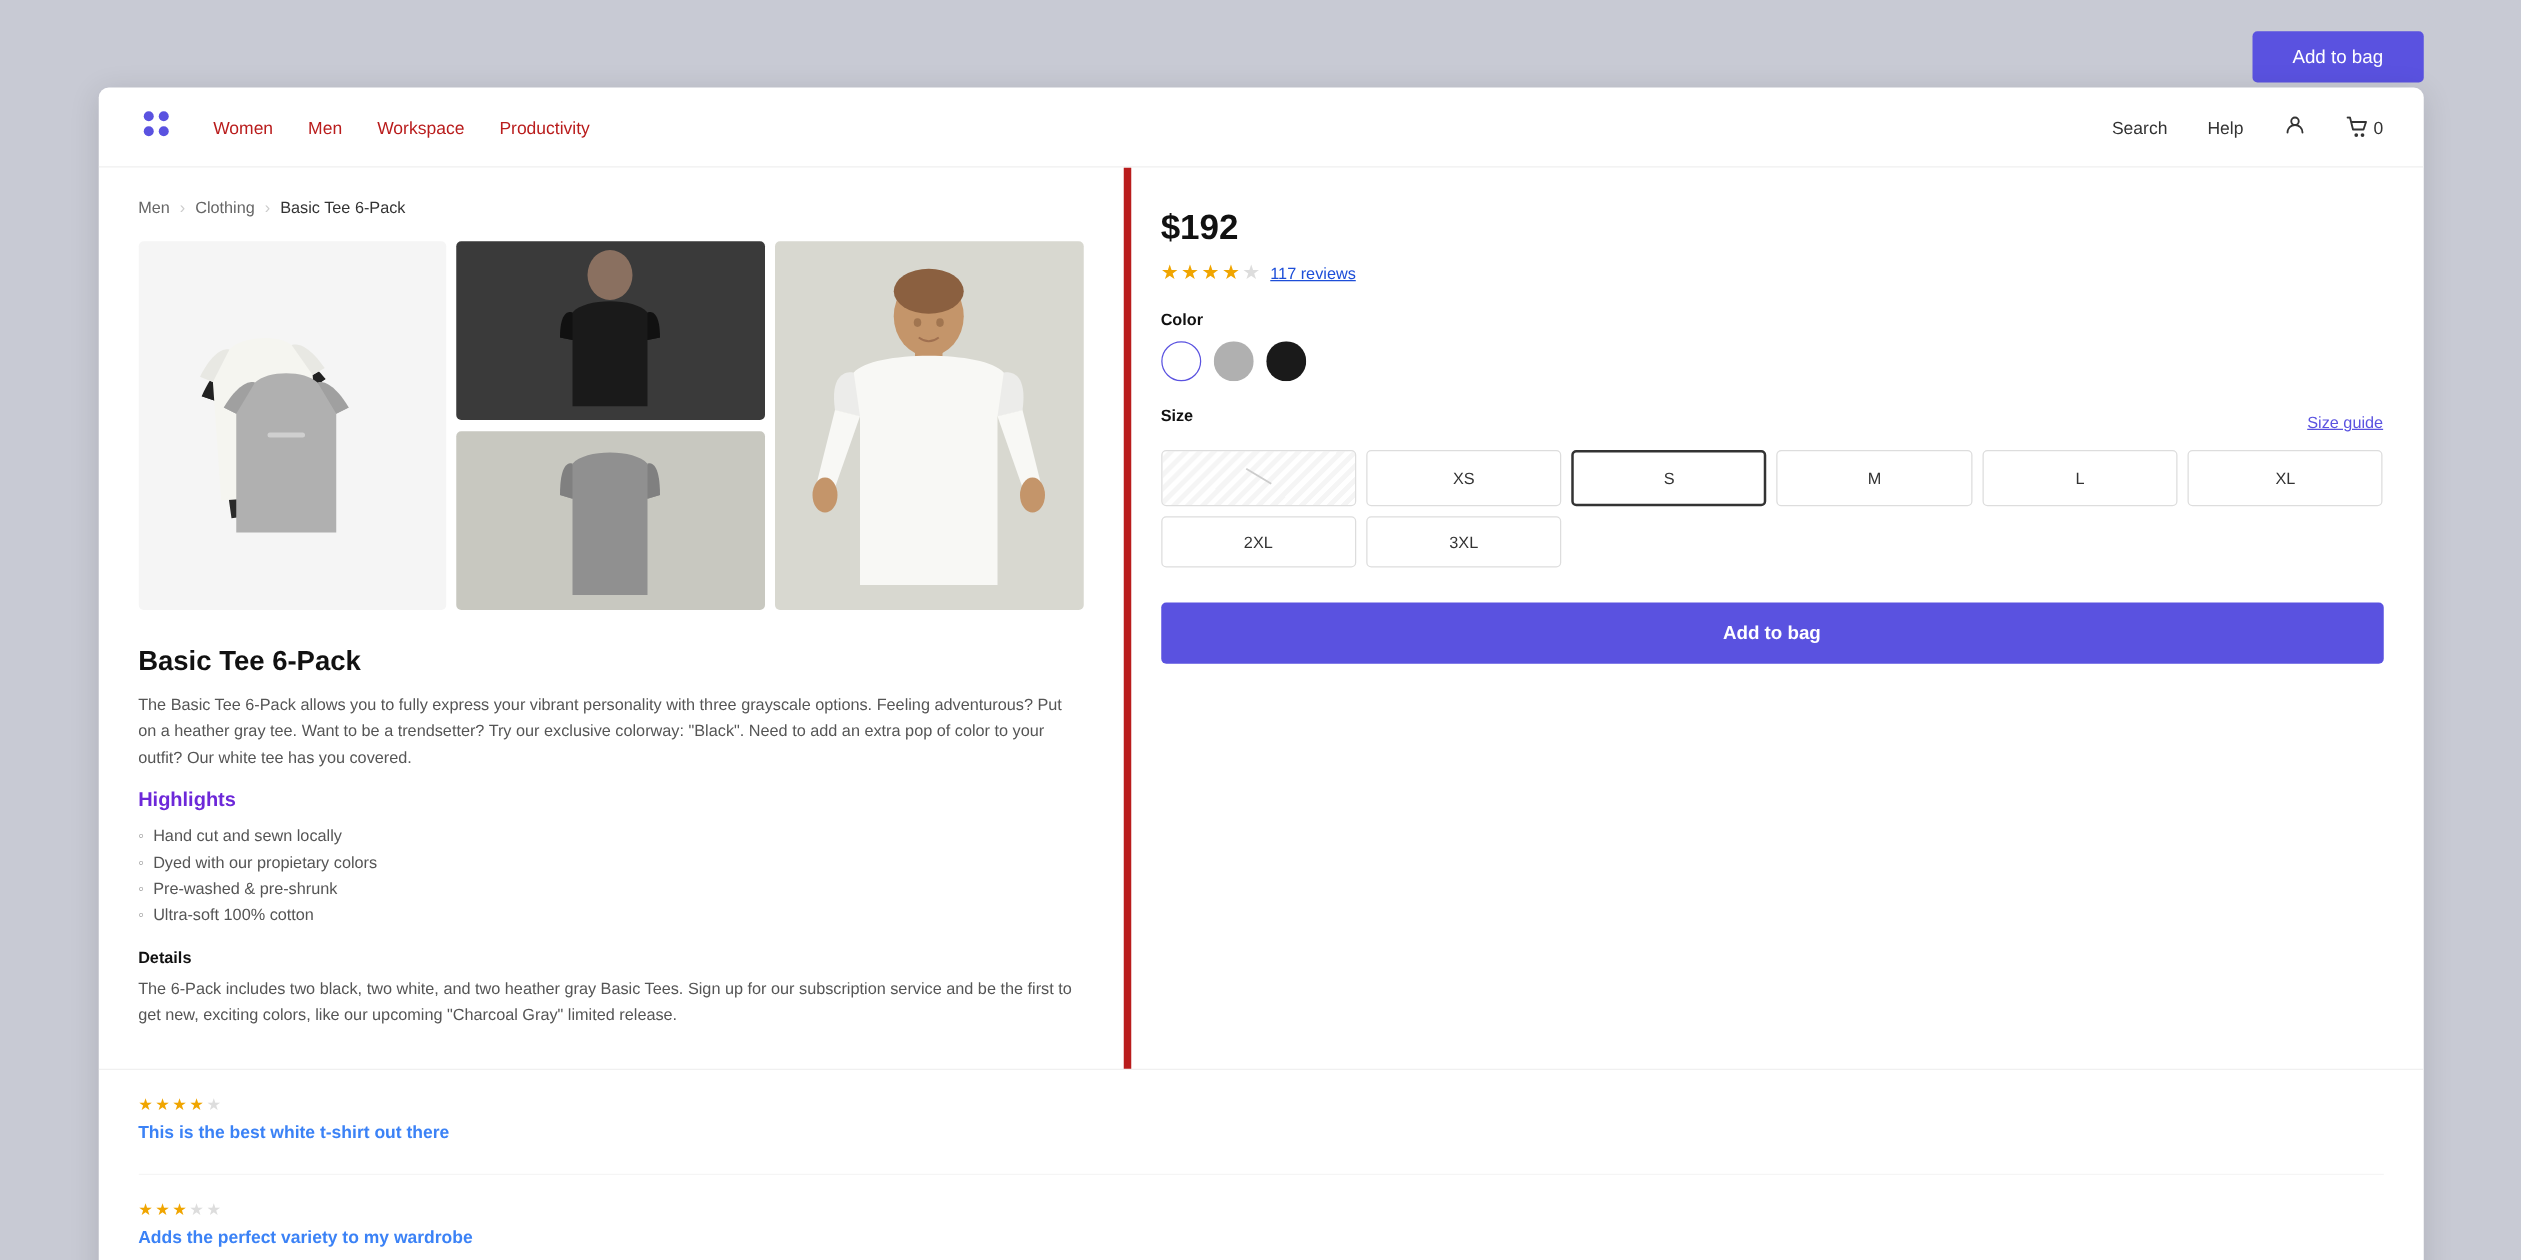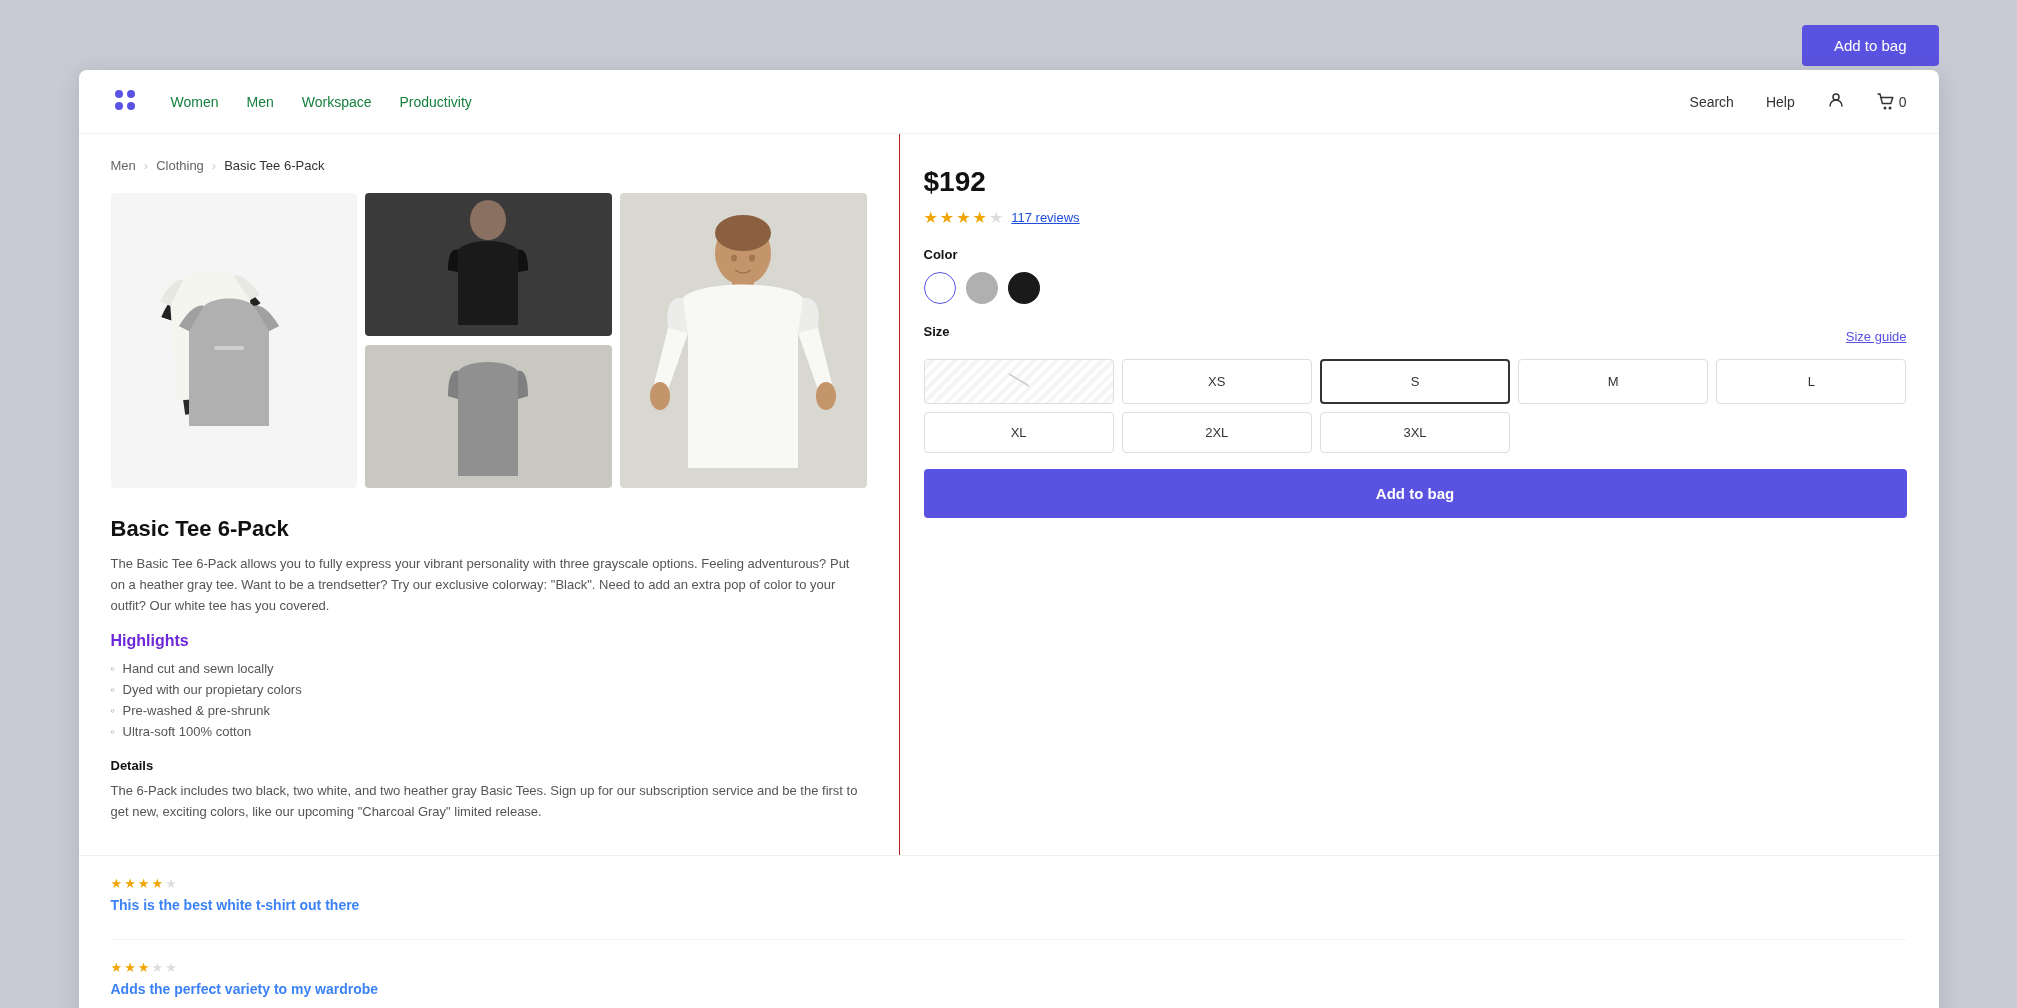--- a/index.html
+++ b/index.html
@@ -57,21 +57,21 @@
       width: 28px;
       height: 28px;
     }
     .nav-links {
       display: flex;
       gap: 28px;
       align-items: center;
     }
     .nav-link {
       font-size: 14px;
-      color: #15803d;
+      color: #b91c1c;
       text-decoration: none;
       cursor: pointer;
     }
     .header-right {
       margin-left: auto;
       display: flex;
       align-items: center;
       gap: 32px;
     }
     .header-btn {
@@ -96,21 +96,21 @@
       display: flex;
     }
     .left-panel {
       width: 820px;
       padding: 24px 32px 32px;
       flex-shrink: 0;
     }
     .right-panel {
       flex: 1;
       padding: 32px 32px 32px 24px;
-      border-left: 1px solid #b91c1c;
+      border-left: 6px solid #b91c1c;
     }
     
     .breadcrumb {
       display: flex;
       align-items: center;
       gap: 8px;
       margin-bottom: 20px;
       font-size: 13px;
       color: #666;
     }
@@ -275,23 +275,23 @@
       margin-bottom: 10px;
     }
     .size-guide-link {
       font-size: 13px;
       color: #5a52e0;
       cursor: pointer;
       text-decoration: underline;
     }
     .size-grid {
       display: grid;
-      grid-template-columns: repeat(5, 1fr);
+      grid-template-columns: repeat(6, 1fr);
       gap: 8px;
-      margin-bottom: 8px;
+      margin-bottom: 20px;
     }
     .size-btn {
       padding: 12px 8px;
       border: 1px solid #ddd;
       border-radius: 4px;
       background: white;
       font-size: 13px;
       color: #333;
       cursor: pointer;
       text-align: center;

